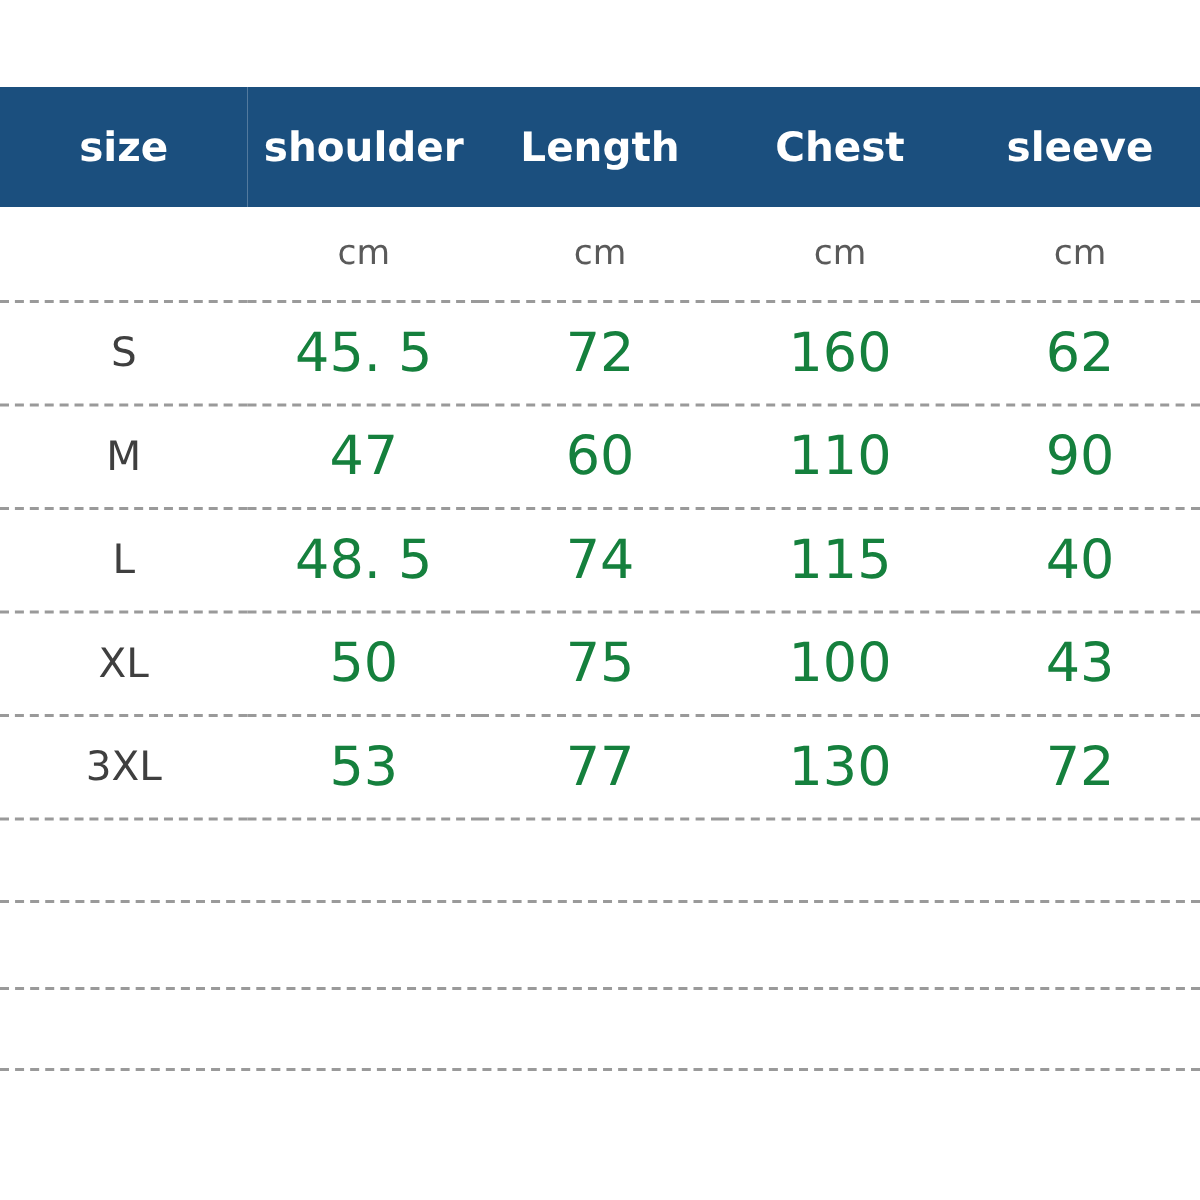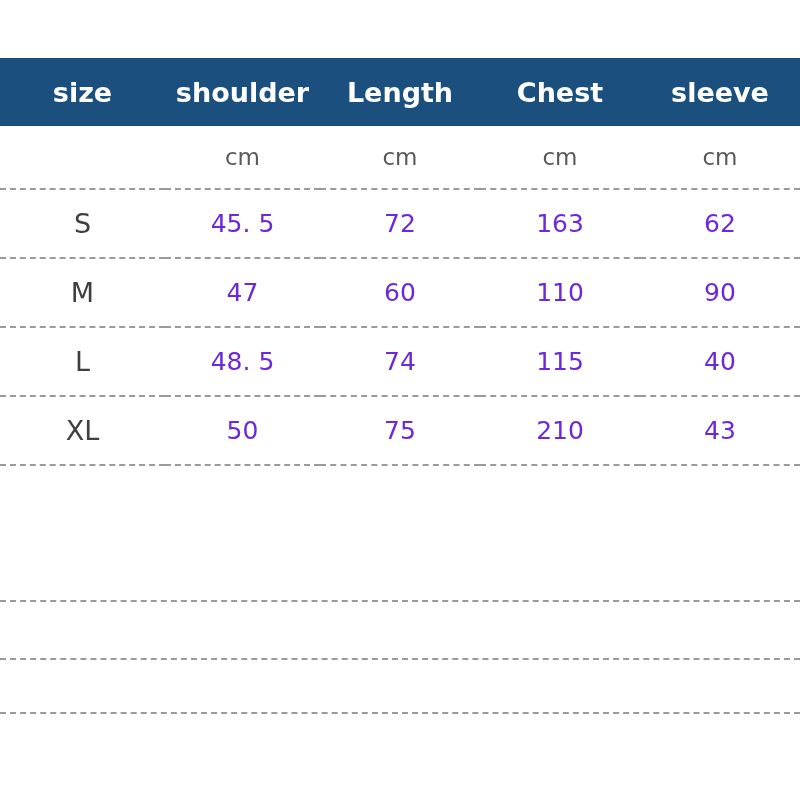--- a/index.html
+++ b/index.html
@@ -31,21 +31,21 @@
   .size-table col.c-col1   { width: 155px; }
   .size-table col.c-col2   { width: 160px; }
   .size-table col.c-col3   { width: 160px; }
   .size-table col.c-col4   { width: 160px; }
 
   thead tr.head-row th {
     background: #1b4f7e;
     color: #ffffff;
     font-size: 27px;
     font-weight: bold;
-    height: 68px;
+    height: 80px;
     padding: 0;
     text-align: center;
     vertical-align: middle;
     letter-spacing: 0px;
   }
   thead tr.unit-row td {
     height: 62px;
     padding: 0;
     text-align: center;
     vertical-align: middle;
@@ -56,22 +56,22 @@
   }
   thead tr.unit-row td.unit-blank {
     color: transparent;
   }
 
   tbody tr td {
     height: 67px;
     padding: 0;
     text-align: center;
     vertical-align: middle;
-    font-size: 25px;
-    color: #6d28d9;
+    font-size: 36px;
+    color: #15803d;
     border-bottom: 2px dashed #9a9a9a;
   }
   tbody tr td.size-cell {
     font-size: 27px;
     color: #3f3f3f;
   }
 
   .filler {
     position: absolute;
     left: 0;
@@ -109,43 +109,50 @@
         <td>cm</td>
         <td>cm</td>
         <td>cm</td>
       </tr>
     </thead>
     <tbody>
       <tr>
         <td class="size-cell">S</td>
         <td>45. 5</td>
         <td>72</td>
-        <td>163</td>
+        <td>160</td>
         <td>62</td>
       </tr>
       <tr>
         <td class="size-cell">M</td>
         <td>47</td>
         <td>60</td>
         <td>110</td>
         <td>90</td>
       </tr>
       <tr>
         <td class="size-cell">L</td>
         <td>48. 5</td>
         <td>74</td>
         <td>115</td>
         <td>40</td>
       </tr>
       <tr>
         <td class="size-cell">XL</td>
         <td>50</td>
         <td>75</td>
-        <td>210</td>
+        <td>100</td>
         <td>43</td>
+      </tr>
+      <tr>
+        <td class="size-cell">3XL</td>
+        <td>53</td>
+        <td>77</td>
+        <td>130</td>
+        <td>72</td>
       </tr>
     </tbody>
   </table>
 
   <div class="filler f1"></div>
   <div class="filler f2"></div>
   <div class="filler f3"></div>
 
 </div>
 

